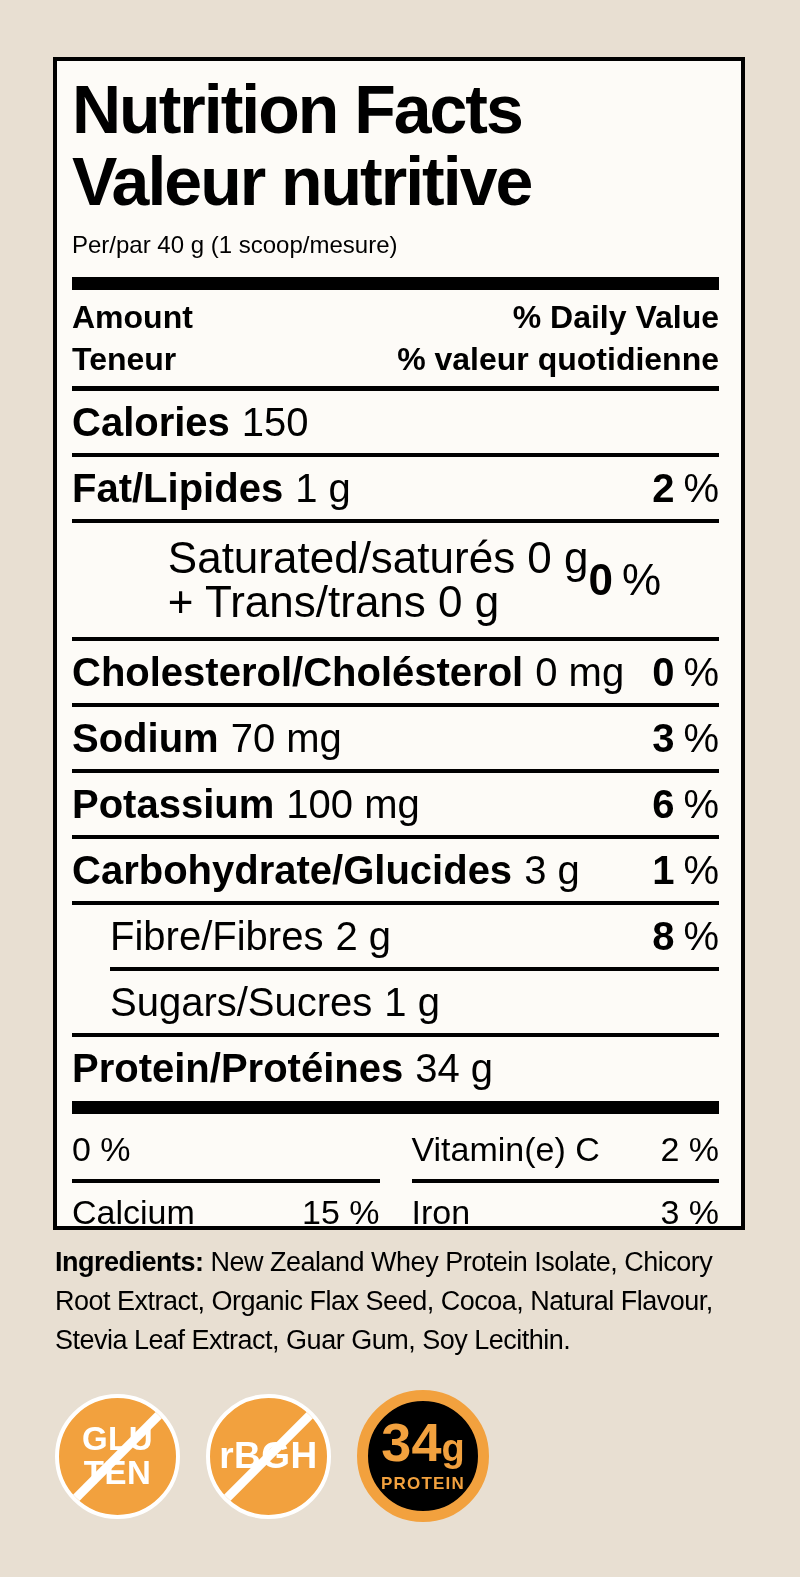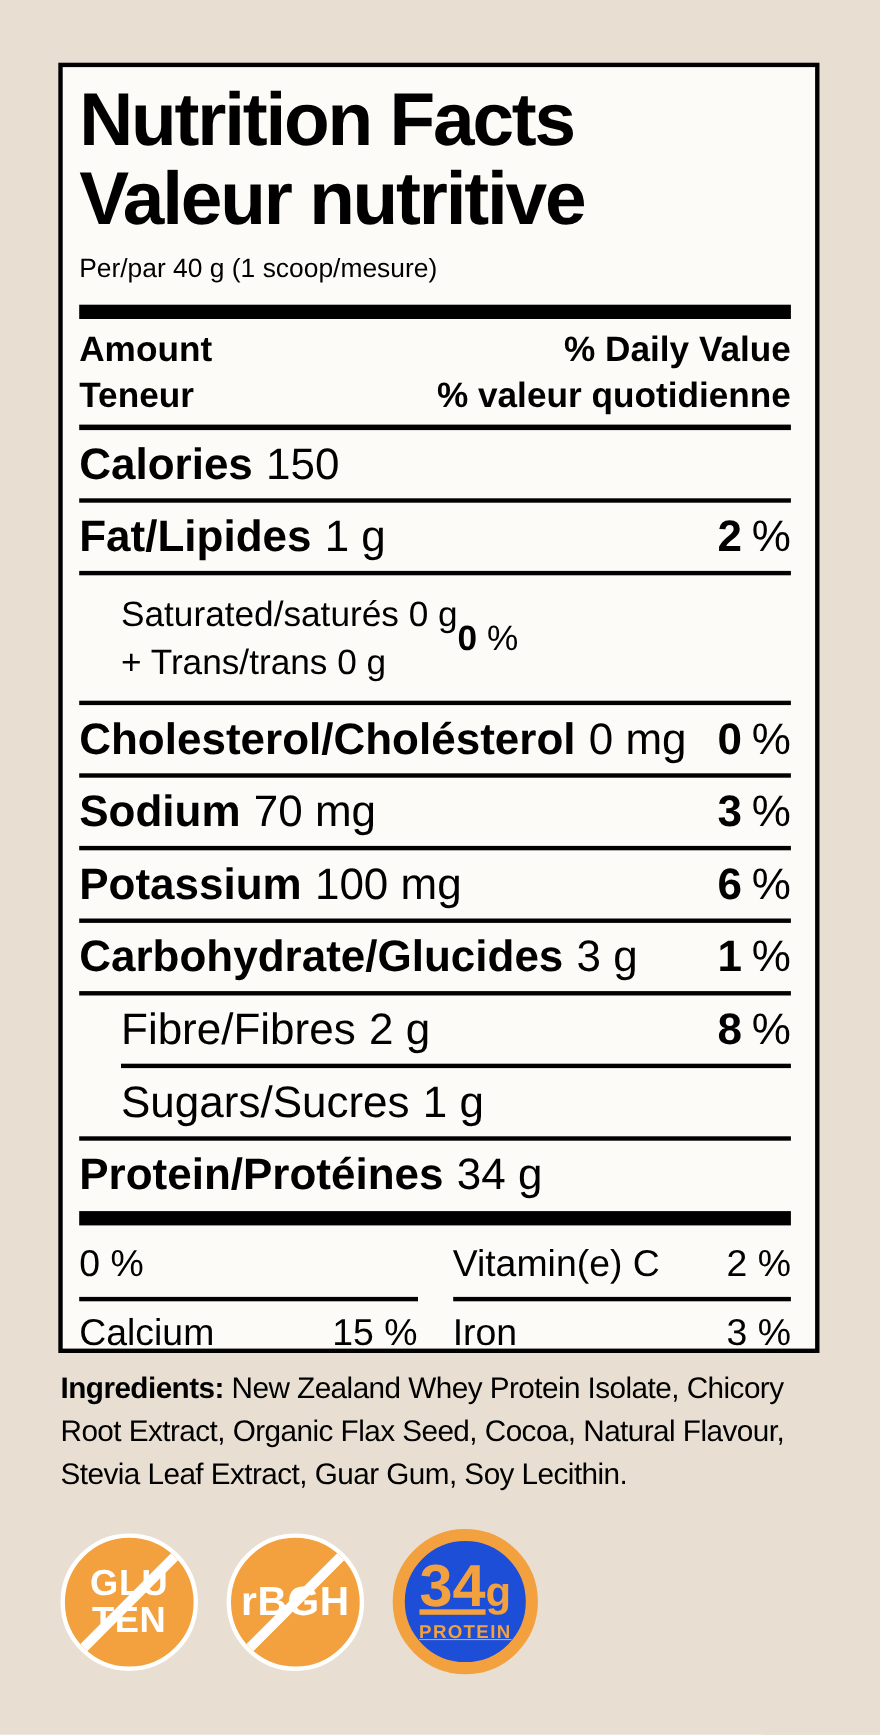--- a/index.html
+++ b/index.html
@@ -31,21 +31,21 @@
   .rule.ind{margin-left:38px;}
 
   .row{display:flex;justify-content:space-between;align-items:baseline;font-size:40px;line-height:40px;padding:11px 0;}
   .row.start{justify-content:flex-start;}
   .b{font-weight:700;}
   .amt{margin-left:12px;}
   .dv{white-space:nowrap;}
   .dv .pct{margin-left:9px;}
   .indent{padding-left:38px;}
 
-  .sat-row{display:flex;justify-content:flex-start;align-items:center;padding:13px 0;font-size:32px;}
+  .sat-row{display:flex;justify-content:center;align-items:center;padding:13px 0;font-size:44px;}
   .sat-lines{line-height:44px;}
 
   
   .vits{display:flex;gap:32px;margin-top:6px;}
   .vcol{flex:1;}
   .vrow{display:flex;justify-content:space-between;font-size:34px;line-height:40px;padding:9px 0 10px;}
   .vrule{height:4px;background:#000;}
 
   
   .ingredients{
@@ -53,21 +53,21 @@
     font-size:27px;line-height:39px;letter-spacing:-0.5px;
   }
 
   
   .badges{position:absolute;left:55px;top:1390px;display:flex;align-items:center;gap:26px;}
   .badge{border-radius:50%;display:flex;align-items:center;justify-content:center;position:relative;box-sizing:content-box;}
   .badge.no{width:117px;height:117px;background:#F2A13E;border:4px solid #FFF;overflow:hidden;}
   .slash{position:absolute;left:50%;top:-20px;bottom:-20px;width:9px;margin-left:-4.5px;background:#FFF;transform:rotate(45deg);}
   .no-text{color:#FFF;font-weight:700;font-size:33px;line-height:34px;text-align:center;letter-spacing:0.5px;}
   .no-text.rbgh{font-size:37px;line-height:38px;}
-  .badge.ring{width:110px;height:110px;background:#1d4ed8;border:11px solid #F2A13E;flex-direction:column;color:#F2A13E;text-decoration:underline;}
+  .badge.ring{width:110px;height:110px;background:#000000;border:11px solid #F2A13E;flex-direction:column;color:#F2A13E;}
   .ring-big{display:flex;align-items:baseline;font-weight:700;font-size:54px;line-height:48px;}
   .ring-unit{font-size:38px;font-weight:700;}
   .ring-cap{font-size:17px;font-weight:700;letter-spacing:1.2px;margin-top:2px;}
 </style>
 </head>
 <body>
 
 <div class="page">
 
   <div class="label-box">

